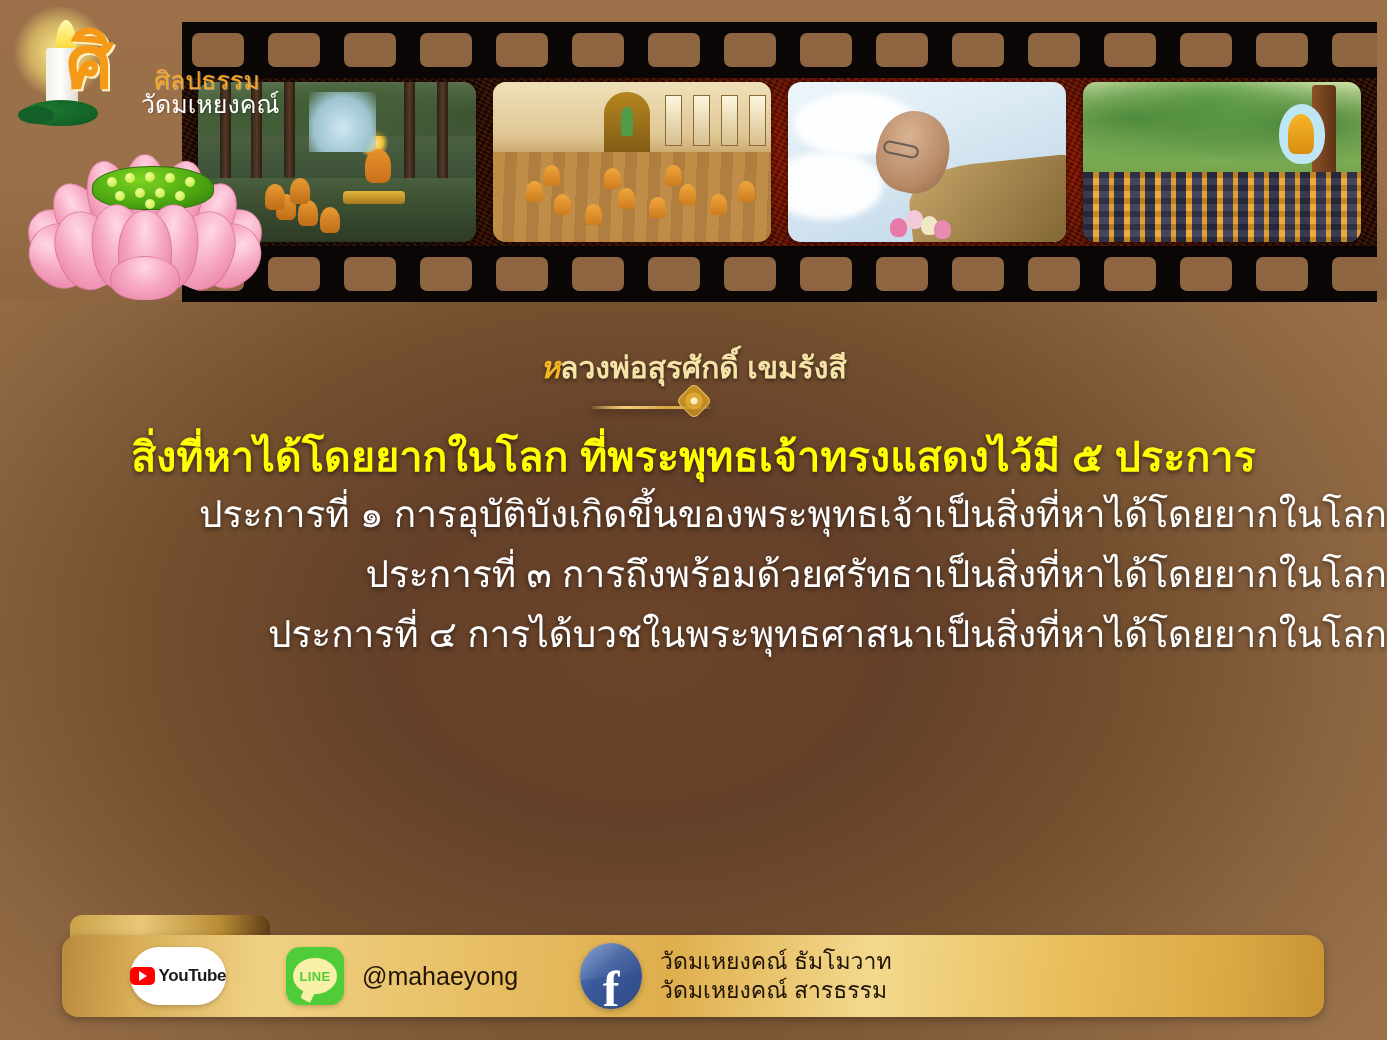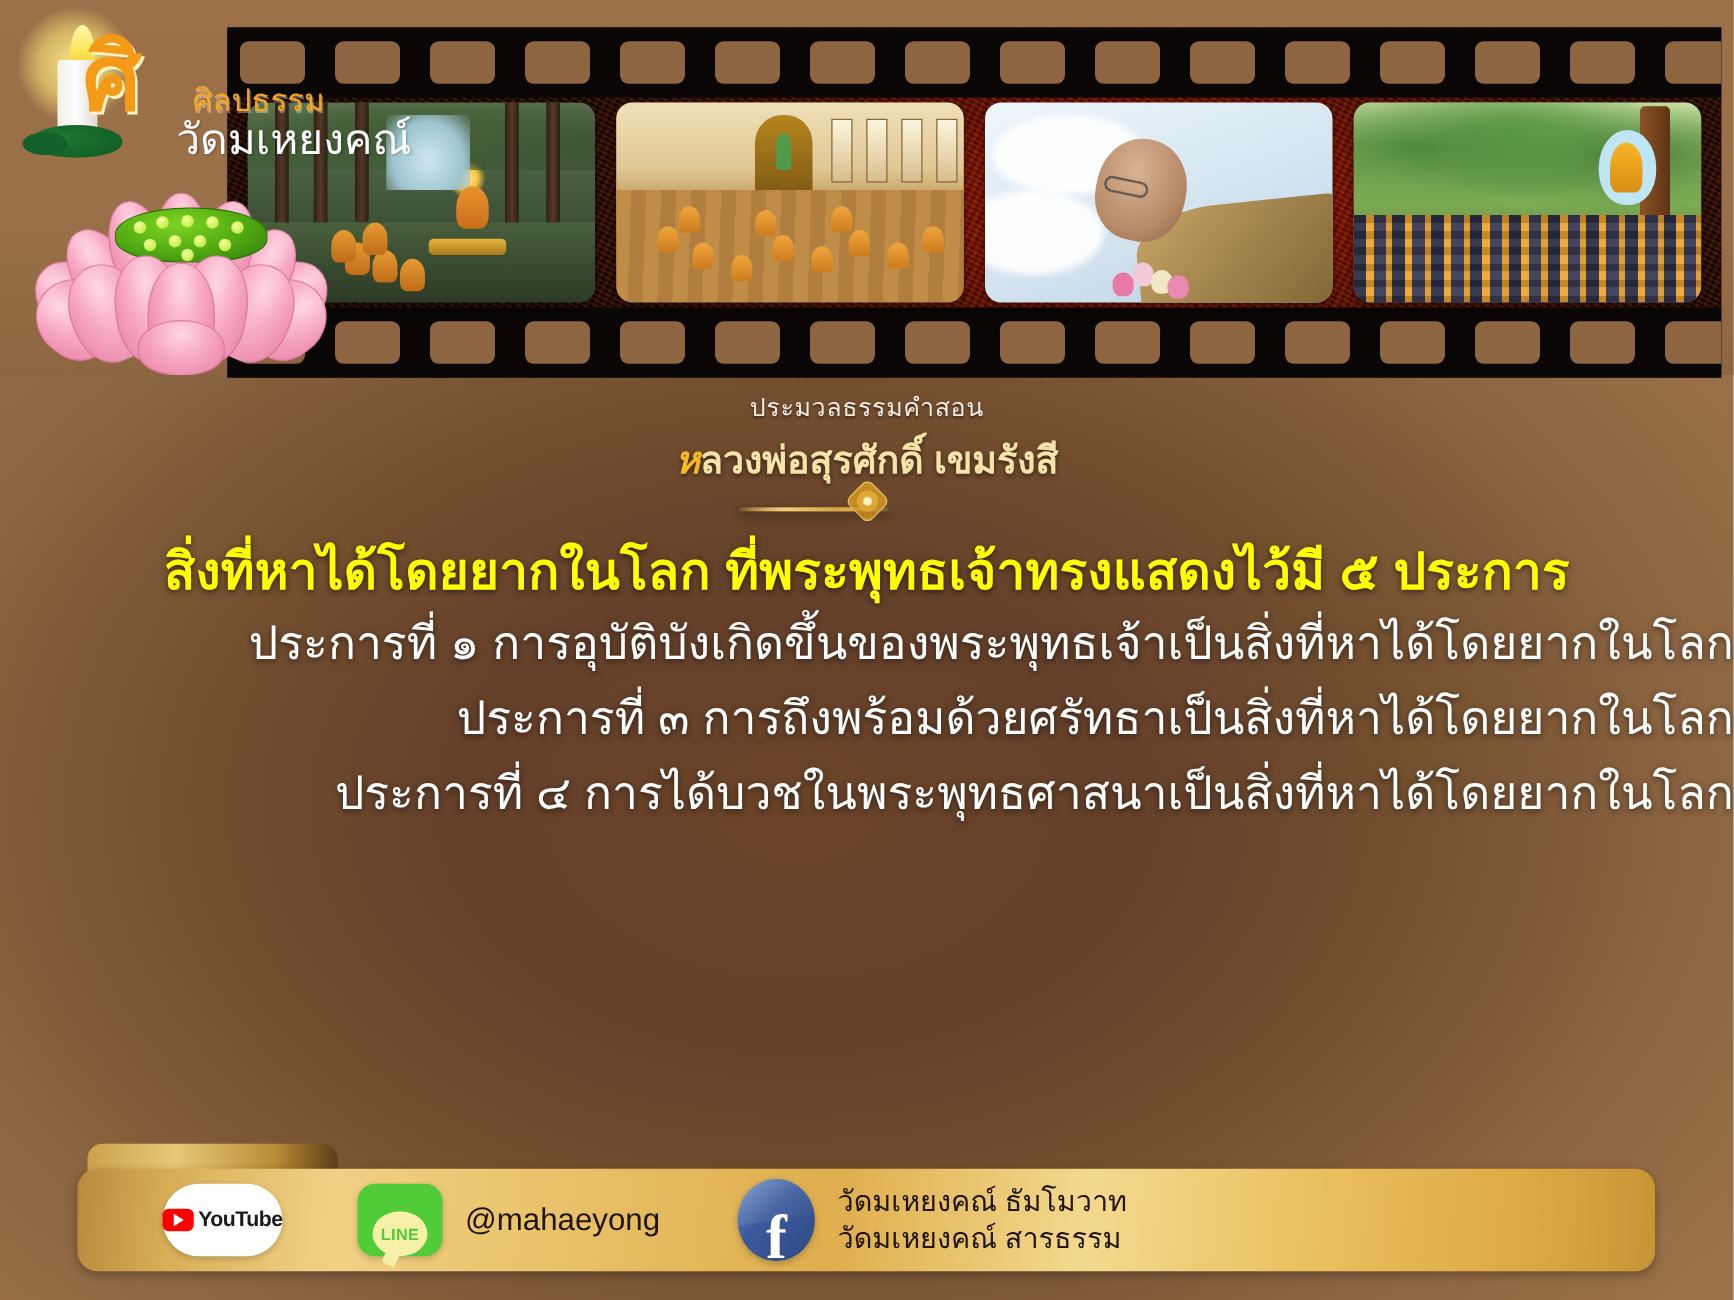--- a/index.html
+++ b/index.html
@@ -167,21 +167,21 @@
     border-radius: 50% 50% 46% 46% / 74% 74% 26% 26%; }
   .logo .leaf { position:absolute; left:16px; top:96px; width:74px; height:26px;
     background: radial-gradient(ellipse at 28% 40%, #1c7a33 0%, #146127 70%, #0e4a1d 100%);
     border-radius: 50% 50% 46% 46%; }
   .logo .leaf::after { content:""; position:absolute; left:-6px; top:6px; width:36px; height:18px;
     background:#13602a; border-radius:50%; }
   .logo .sila { position:absolute; left:58px; top:22px; font-size:74px; font-weight:bold;
     color:#f59a16; line-height:1; text-shadow: 2px 2px 0 #fff3c4; }
   .logo .lp { position:absolute; left:146px; top:56px; font-size:25px; color:#f5a623;
     text-shadow: 1px 1px 0 rgba(255,255,255,.35); white-space:nowrap; }
-  .logo .wat { position:absolute; left:133px; top:80px; font-size:34px; color:#ffffff;
+  .logo .wat { position:absolute; left:133px; top:80px; font-size:25px; color:#ffffff;
     text-shadow: 1px 1px 2px rgba(0,0,0,.25); white-space:nowrap;font-family:Liberation Mono, monospace; }
 
   
   .lotus { position:absolute; left: 30px; top: 152px; width: 230px; height: 148px; z-index: 22; }
   .lotus .pet {
     position:absolute; border-radius: 50% 50% 42% 42%;
     background: radial-gradient(ellipse at 50% 24%, #ffd8e4 0%, #f7aac4 44%, #e87fa4 100%);
     border: 1px solid rgba(200,95,135,.5);
   }
   .lotus .pod { position:absolute; left:62px; top:14px; width:122px; height:44px;
@@ -261,22 +261,22 @@
   }
   .yt-play { width:26px; height:18px; background:#ff0000; border-radius:5px;
     display:flex; align-items:center; justify-content:center; }
   .yt-play i { width:0; height:0; border-left:8px solid #fff;
     border-top:5px solid transparent; border-bottom:5px solid transparent; display:block; margin-left:2px; }
   .yt-word { font-size:17px; font-weight:bold; color:#1a1a1a; letter-spacing:-.4px; }
 
   .f-text { font-size:25px; color:#1f1406; margin-left:18px; white-space:nowrap; }
 
   .line-icon {
-    width:68px; height:58px; border-radius:14px; background:#4fcc38;
-    display:flex; align-items:flex-end; justify-content:center;
+    width:58px; height:58px; border-radius:14px; background:#4fcc38;
+    display:flex; align-items:center; justify-content:center;
     margin-left: 60px; box-shadow: 0 2px 5px rgba(0,0,0,.18);
   }
   .line-bub {
     width:44px; height:36px; background:#f7f0a8; border-radius: 50% 50% 50% 50%;
     display:flex; align-items:center; justify-content:center; position:relative;
   }
   .line-bub::after { content:""; position:absolute; left:9px; bottom:-7px;
     width:11px; height:11px; background:#f7f0a8; transform: rotate(26deg); border-radius:0 0 0 3px; }
   .line-bub span { font-size:13px; font-weight:bold; color:#4fcc38; letter-spacing:.3px; }
 
@@ -445,21 +445,20 @@
     <div class="pet" style="left:0px;   top:70px; width:62px; height:66px; transform:rotate(-54deg)"></div>
     <div class="pet" style="left:168px; top:70px; width:62px; height:66px; transform:rotate(54deg)"></div>
     <div class="pet" style="left:26px;  top:58px; width:62px; height:80px; transform:rotate(-24deg)"></div>
     <div class="pet" style="left:142px; top:58px; width:62px; height:80px; transform:rotate(24deg)"></div>
     <div class="pet" style="left:62px;  top:52px; width:56px; height:86px; transform:rotate(-9deg)"></div>
     <div class="pet" style="left:112px; top:52px; width:56px; height:86px; transform:rotate(9deg)"></div>
     <div class="pet" style="left:88px;  top:58px; width:54px; height:82px;"></div>
     <div class="pet" style="left:80px;  top:104px; width:70px; height:44px;"></div>
   </div>
 
-  <div class="sub-label">ประมวลธรรมคำสอน</div>
 
   <div class="author">
     <span class="h1st">ห</span><span>ลวงพ่อสุรศักดิ์ เขมรังสี</span>
   </div>
 
   <div class="divider">
     <span class="bar"></span>
     <span class="dia"></span>
     <span class="bar r"></span>
   </div>

